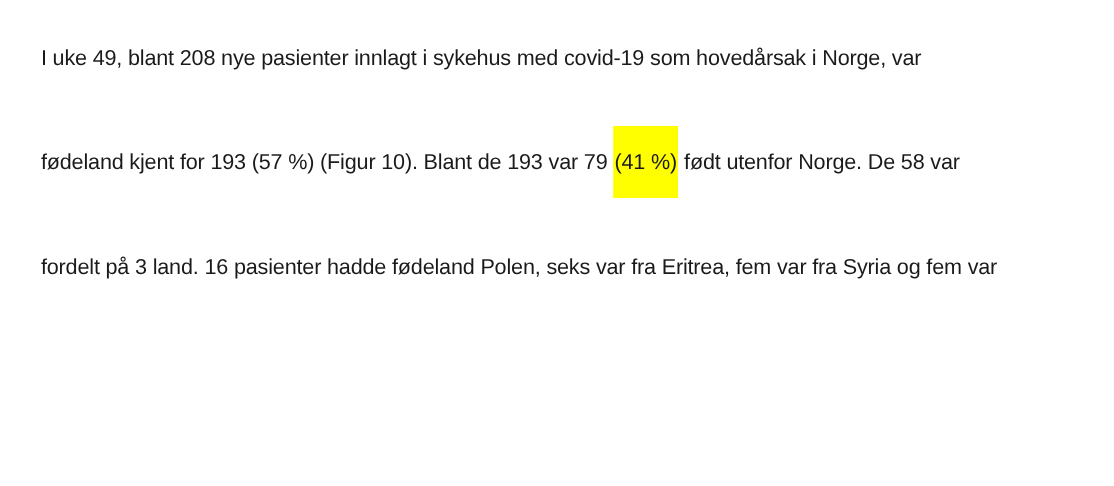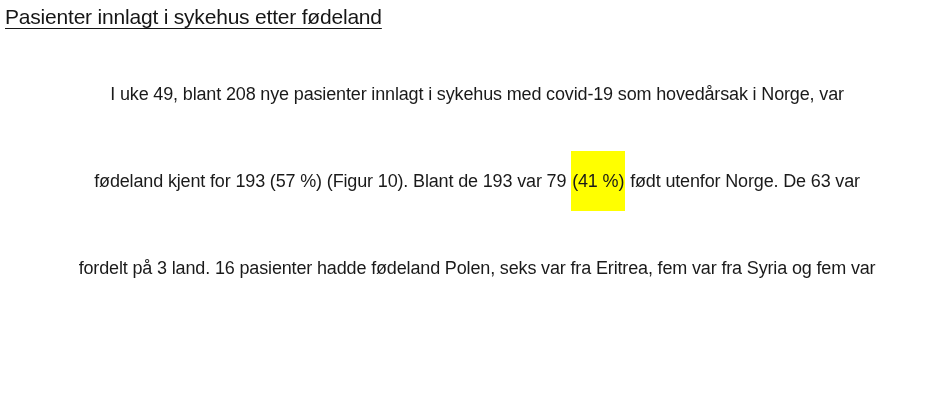--- a/index.html
+++ b/index.html
@@ -23,46 +23,44 @@
     font-weight: 400;
     letter-spacing: -0.2px;
     margin: 0 0 22px 0;
     text-decoration: underline;
     text-decoration-thickness: 1.4px;
     text-underline-offset: 4px;
     color: #161616;
   }
   .para {
     margin: 0 0 18px 0;
-    text-align: center;
   }
   .line {
     font-size: 18px;
     line-height: 29px;
     letter-spacing: -0.15px;
     white-space: pre-wrap;
     color: #1a1a1a;
   }
   .hl {
     background: #ffff00;
     padding: 20px 1px;
   }
 </style>
 </head>
 <body>
 
 <div class="page">
 
-  <h1 class="doc-title">Pasienter innlagt i sykehus etter fødeland</h1>
 
   <div class="para">
     <div class="line">
       <span>I uke 49, blant 208 nye pasienter innlagt i sykehus med covid-19 som hovedårsak i Norge, var</span>
     </div>
     <div class="line">
-      <span>fødeland kjent for 193 (57 %) (Figur 10). Blant de 193 var 79 </span><span class="hl">(41 %)</span><span> født utenfor Norge. De 63 var</span>
+      <span>fødeland kjent for 193 (57 %) (Figur 10). Blant de 193 var 79 </span><span class="hl">(41 %)</span><span> født utenfor Norge. De 58 var</span>
     </div>
     <div class="line">
       <span>fordelt på 3 land. 16 pasienter hadde fødeland Polen, seks var fra Eritrea, fem var fra Syria og fem var</span>
     </div>
   </div>
 
 </div>
 
 </body></html>

